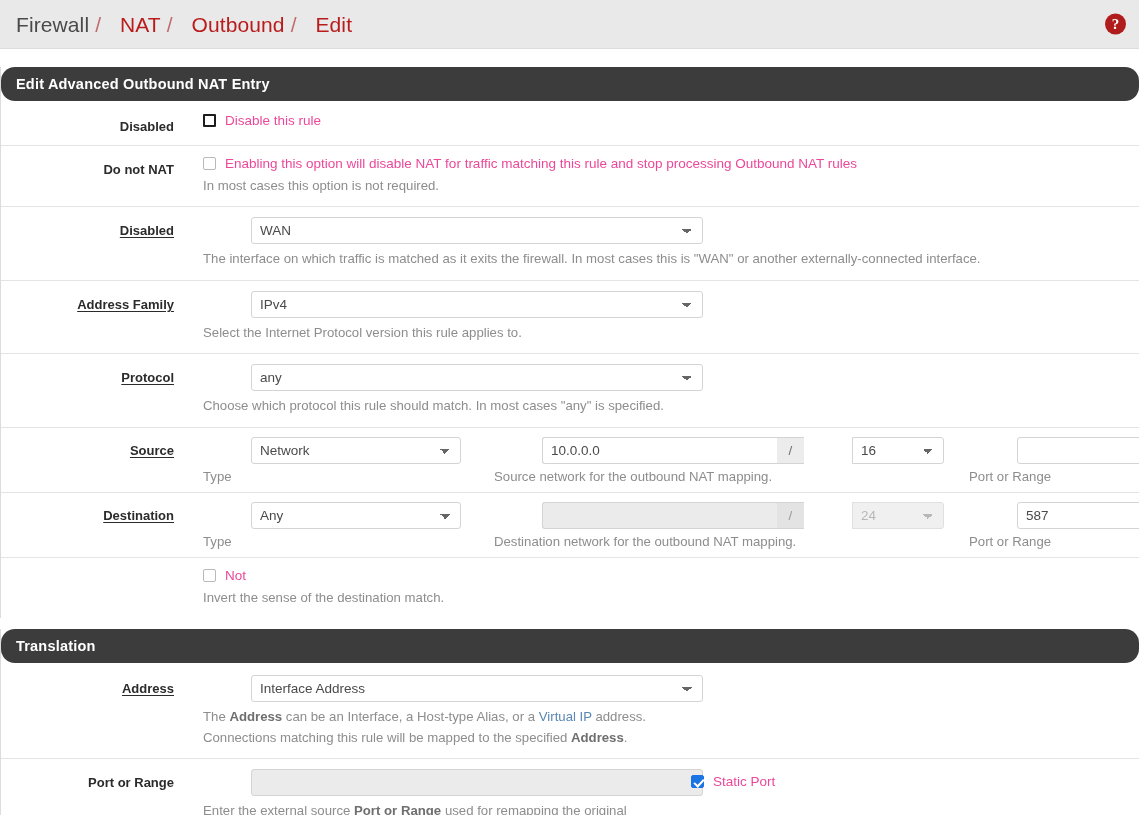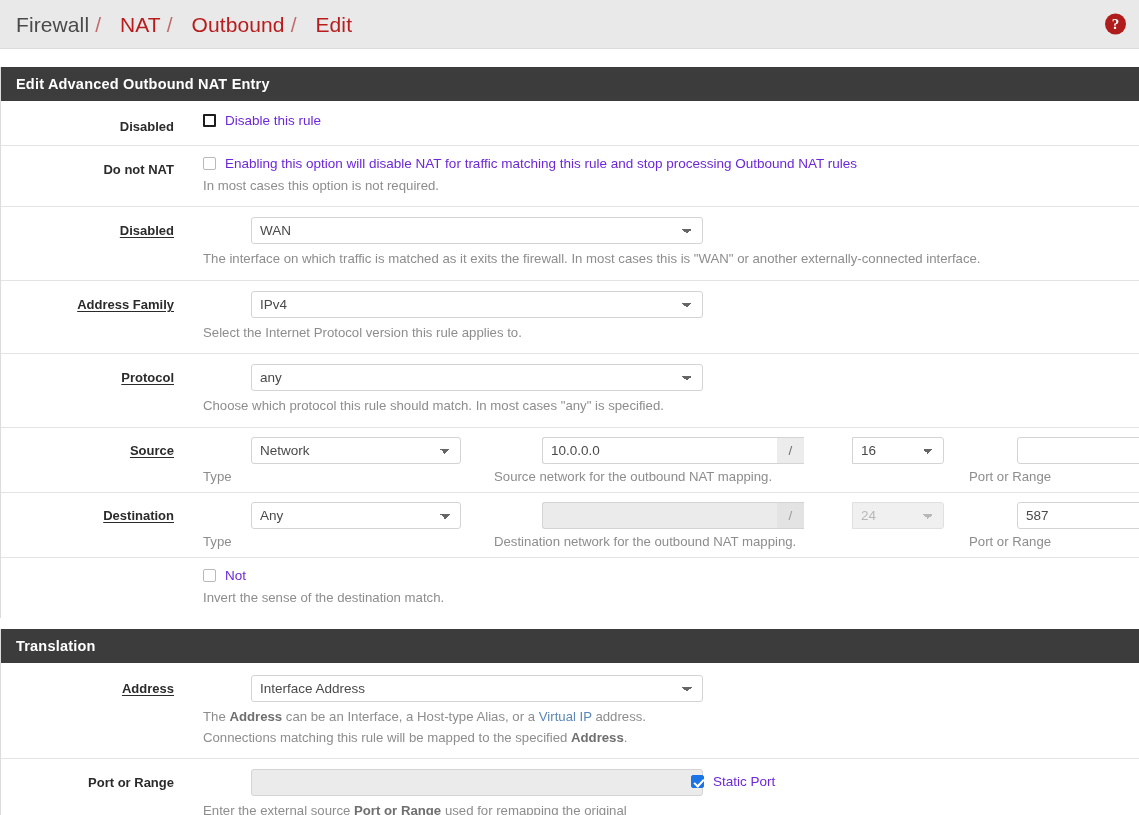--- a/index.html
+++ b/index.html
@@ -57,20 +57,21 @@
   
   .gap { height: 18px; background: #ffffff; }
   .panel { margin: 0 0 0 0; border-left: 1px solid #dcdcdc; }
   .panel-heading {
     background: #3c3c3c;
     color: #ffffff;
     font-size: 14.5px;
     font-weight: bold;
     padding: 9px 0 9px 15px;
     letter-spacing: 0.2px;
+    border-radius: 14px;
   }
   .panel-body { background: #fff; }
 
   
   .row {
     display: flex;
     border-bottom: 1px solid #e4e4e4;
     padding: 10px 0 10px 0;
     align-items: flex-start;
   }
@@ -169,21 +170,21 @@
   }
   .cb.checked::after {
     content: "";
     position: absolute;
     left: 3.5px; top: 0.5px;
     width: 4px; height: 8px;
     border: solid #fff;
     border-width: 0 2px 2px 0;
     transform: rotate(43deg);
   }
-  .cb-text { font-size: 13.5px; color: #6d28d9; }
+  .cb-text { font-size: 13.5px; color: #ec4899; }
 
   
   .net-row { display: flex; align-items: flex-start; }
   .grp { display: flex; flex-direction: column; }
   .grp-type { width: 258px; margin-right: 33px; }
   .grp-addr { width: 450px; margin-right: 25px; }
   .grp-port { width: 167px; }
 
   .input-group { display: flex; align-items: stretch; }
   .input-group .addr {

